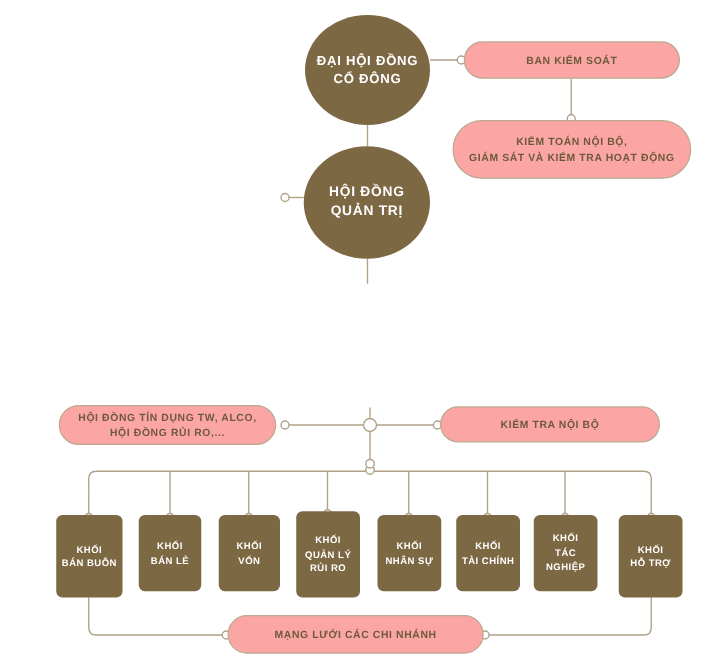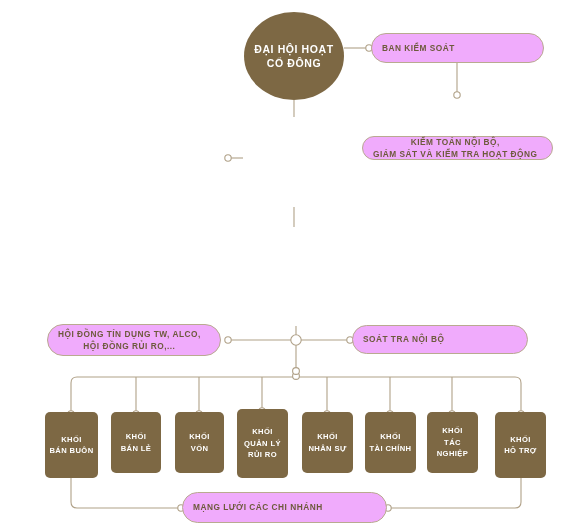--- a/index.html
+++ b/index.html
@@ -43,37 +43,37 @@
   }
   #circle-shareholders{ left:244px; top:12px; width:100px; height:88px; font-size:10.5px; }
   #circle-board{ left:243px; top:117px; width:101px; height:90px; font-size:11px; }
   #circle-exec{ left:245px; top:227px; width:104px; height:99px; font-size:11.5px; }
 
   
   .capsule{
     position:absolute;
     border:1px solid #b9aa90;
     border-radius:40px;
-    background:#f0abfc;
+    background:#fca5a5;
     color:#6d5a3c;
     display:flex;
     align-items:center;
-    justify-content:flex-start;
+    justify-content:center;
     text-align:center;
     font-size:8.3px;
     font-weight:bold;
     letter-spacing:0.5px;
     line-height:1.45;
     z-index:3;
     box-sizing:border-box;
   }
   .capsule .label{ display:block; padding:0 10px; white-space:pre-line; }
 
   #capsule-supervisory{ left:371px; top:33px; width:173px; height:30px; }
-  #capsule-internal-audit{ left:362px; top:96px; width:191px; height:24px;margin-top:40px; }
+  #capsule-internal-audit{ left:362px; top:96px; width:191px; height:47px; }
   #capsule-committees{ left:52px; top:142px; width:173px; height:33px; }
   #capsule-credit-council{ left:47px; top:324px; width:174px; height:32px; }
   #capsule-internal-inspect{ left:352px; top:325px; width:176px; height:29px; }
   #capsule-branch-network{ left:182px; top:492px; width:205px; height:31px; }
 
   
   .div-box{
     position:absolute;
     background:#7d6844;
     border-radius:5px;
@@ -148,43 +148,47 @@
       <circle cx="327" cy="414" r="3.2"></circle>
       <circle cx="390" cy="414" r="3.2"></circle>
       <circle cx="452" cy="414" r="3.2"></circle>
       <circle cx="521" cy="414" r="3.2"></circle>
       <circle cx="181" cy="508" r="3.2"></circle>
       <circle cx="388" cy="508" r="3.2"></circle>
     </g>
   </svg>
 
   <div class="node-circle" id="circle-shareholders">
-    <span class="label">ĐẠI HỘI HOẠT
+    <span class="label">ĐẠI HỘI ĐỒNG
 CỔ ĐÔNG</span>
   </div>
 
+  <div class="node-circle" id="circle-board">
+    <span class="label">HỘI ĐỒNG
+QUẢN TRỊ</span>
+  </div>
 
 
   <div class="capsule" id="capsule-supervisory">
     <span class="label">BAN KIỂM SOÁT</span>
   </div>
 
   <div class="capsule" id="capsule-internal-audit">
     <span class="label">KIỂM TOÁN NỘI BỘ,
 GIÁM SÁT VÀ KIỂM TRA HOẠT ĐỘNG</span>
   </div>
 
 
   <div class="capsule" id="capsule-credit-council">
     <span class="label">HỘI ĐỒNG TÍN DỤNG TW, ALCO,
 HỘI ĐỒNG RỦI RO,...</span>
   </div>
 
   <div class="capsule" id="capsule-internal-inspect">
-    <span class="label">SOÁT TRA NỘI BỘ</span>
+    <span class="label">KIỂM TRA NỘI BỘ</span>
   </div>
 
   <div class="capsule" id="capsule-branch-network">
     <span class="label">MẠNG LƯỚI CÁC CHI NHÁNH</span>
   </div>
 
   <div id="division-boxes">
       <div class="div-box" style="left: 45px; top: 412px; width: 53px; height: 66px;">
         <span class="label">KHỐI
 BÁN BUÔN</span>

